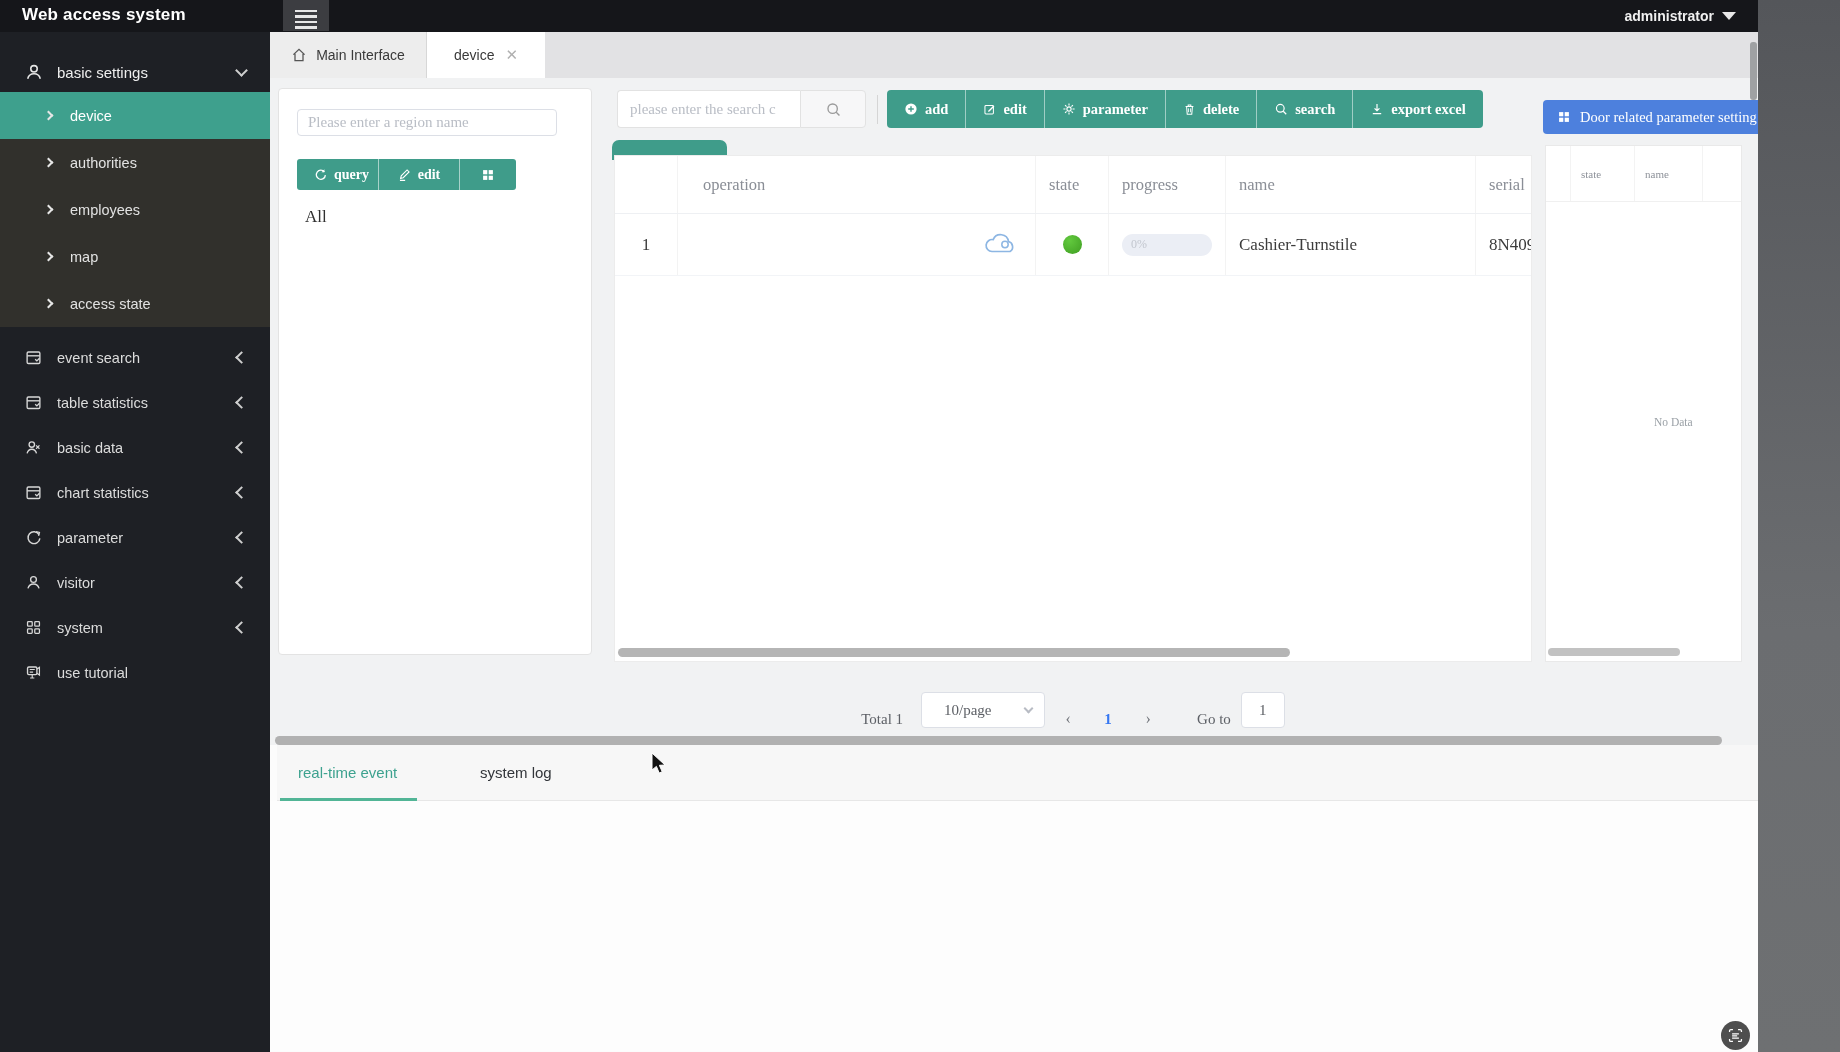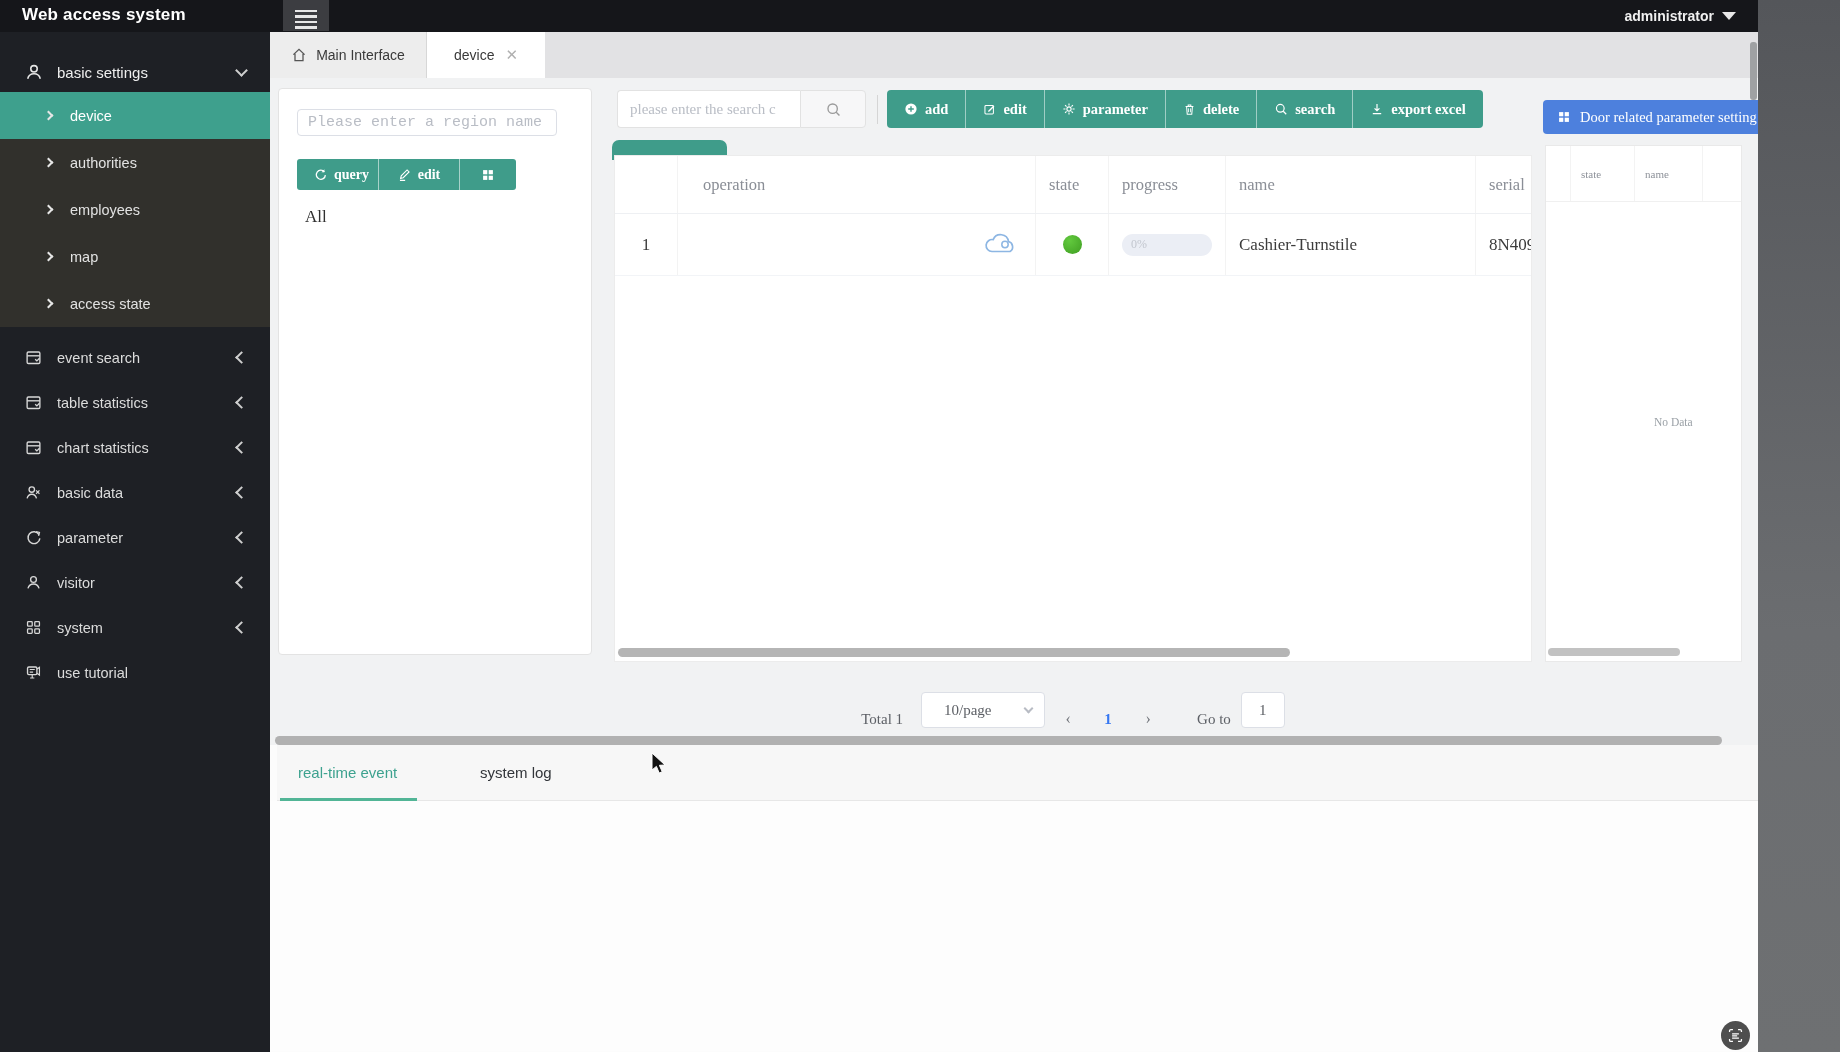--- a/index.html
+++ b/index.html
@@ -41,21 +41,21 @@
 
   
   .tabbar { position:absolute; left:270px; top:32px; width:1488px; height:46px; background:#e2e2e4; display:flex; z-index:10; }
   .tab { height:46px; display:flex; align-items:center; justify-content:center; gap:9px; font-size:14px; color:#3a3a3a; cursor:pointer; }
   .tab.home { width:157px; background:#ededed; border-right:1px solid #d7d7d7; }
   .tab.active { width:118px; background:#ffffff; }
   .tab .close { color:#b0b0b0; font-size:15px; margin-left:2px; }
 
   
   .region-panel { position:absolute; left:278px; top:88px; width:314px; height:567px; background:#fff; border:1px solid #e3e3e3; border-radius:4px; z-index:5; }
-  .region-input { position:absolute; left:18px; top:20px; width:260px; height:27px; border:1px solid #dcdfe6; border-radius:4px; background:#fff; font-size:15px; color:#0c4a6e; padding:0 10px; font-family:Liberation Mono, monospace; }
+  .region-input { position:absolute; left:18px; top:20px; width:260px; height:27px; border:1px solid #dcdfe6; border-radius:4px; background:#fff; font-size:15px; color:#0c4a6e; padding:0 10px; font-family:Liberation Serif, serif; }
   .region-input::placeholder { color:#b9bdc5; }
   .region-btns { position:absolute; left:18px; top:70px; display:flex; height:31px; border-radius:3px; overflow:hidden; }
   .tbtn { background:#3f9c8a; color:#fff; border:none; display:flex; align-items:center; justify-content:center; gap:7px; font-size:14px; font-family:"Liberation Serif",serif; font-weight:bold; cursor:pointer; }
   .region-btns .tbtn + .tbtn { border-left:1px solid rgba(255,255,255,.55); }
   .rb-query { width:81px;padding-left:8px; } .rb-edit { width:81px; } .rb-grid { width:57px; }
   .tree-root { position:absolute; left:26px; top:118px; font-size:17px; color:#303030; cursor:pointer; }
 
   
   .search-wrap { position:absolute; left:617px; top:90px; display:flex; height:38px; z-index:5; }
   .main-search { width:183px; height:38px; border:1px solid #e2e2e2; border-right:none; border-radius:4px 0 0 4px; background:#fff; padding:0 12px; font-size:15px; color:#555; font-family:"Liberation Serif",serif; overflow:hidden; }
@@ -195,37 +195,37 @@
               <path d="M2.5 8h15" stroke="#d8d8d8" stroke-width="1.6"></path>
               <path d="M12 12l2 2 3-3" stroke="#d8d8d8" stroke-width="1.6" fill="none"></path>
             </svg>
           </span>
         <span class="lbl">table statistics</span>
         <span class="chev left"></span>
       </div>
       <div class="side-item">
         <span class="sicon">
             <svg width="17" height="17" viewBox="0 0 20 20">
+              <circle cx="8" cy="6.5" r="3.2" fill="none" stroke="#d8d8d8" stroke-width="1.6"></circle>
+              <path d="M2.5 17c.8-3.6 3.3-5 5.5-5s4.7 1.4 5.5 5" fill="none" stroke="#d8d8d8" stroke-width="1.6"></path>
+              <path d="M13 7.5l4 4M17 7.5l-4 4" stroke="#d8d8d8" stroke-width="1.4"></path>
+            </svg>
+          </span>
+        <span class="lbl">basic data</span>
+        <span class="chev left"></span>
+      </div>
+      <div class="side-item">
+        <span class="sicon">
+            <svg width="17" height="17" viewBox="0 0 20 20">
               <rect x="2.5" y="3.5" width="15" height="13.5" rx="1.5" fill="none" stroke="#d8d8d8" stroke-width="1.6"></rect>
               <path d="M2.5 8h15" stroke="#d8d8d8" stroke-width="1.6"></path>
               <path d="M12 12l2 2 3-3" stroke="#d8d8d8" stroke-width="1.6" fill="none"></path>
             </svg>
           </span>
         <span class="lbl">chart statistics</span>
-        <span class="chev left"></span>
-      </div>
-      <div class="side-item">
-        <span class="sicon">
-            <svg width="17" height="17" viewBox="0 0 20 20">
-              <circle cx="8" cy="6.5" r="3.2" fill="none" stroke="#d8d8d8" stroke-width="1.6"></circle>
-              <path d="M2.5 17c.8-3.6 3.3-5 5.5-5s4.7 1.4 5.5 5" fill="none" stroke="#d8d8d8" stroke-width="1.6"></path>
-              <path d="M13 7.5l4 4M17 7.5l-4 4" stroke="#d8d8d8" stroke-width="1.4"></path>
-            </svg>
-          </span>
-        <span class="lbl">basic data</span>
         <span class="chev left"></span>
       </div>
       <div class="side-item">
         <span class="sicon">
             <svg width="17" height="17" viewBox="0 0 20 20">
               <path d="M16.5 6.5a7 7 0 1 0 1 4.5" fill="none" stroke="#d8d8d8" stroke-width="1.7"></path>
               <path d="M13 3l4 1-1 4" fill="none" stroke="#d8d8d8" stroke-width="1.5"></path>
             </svg>
           </span>
         <span class="lbl">parameter</span>

